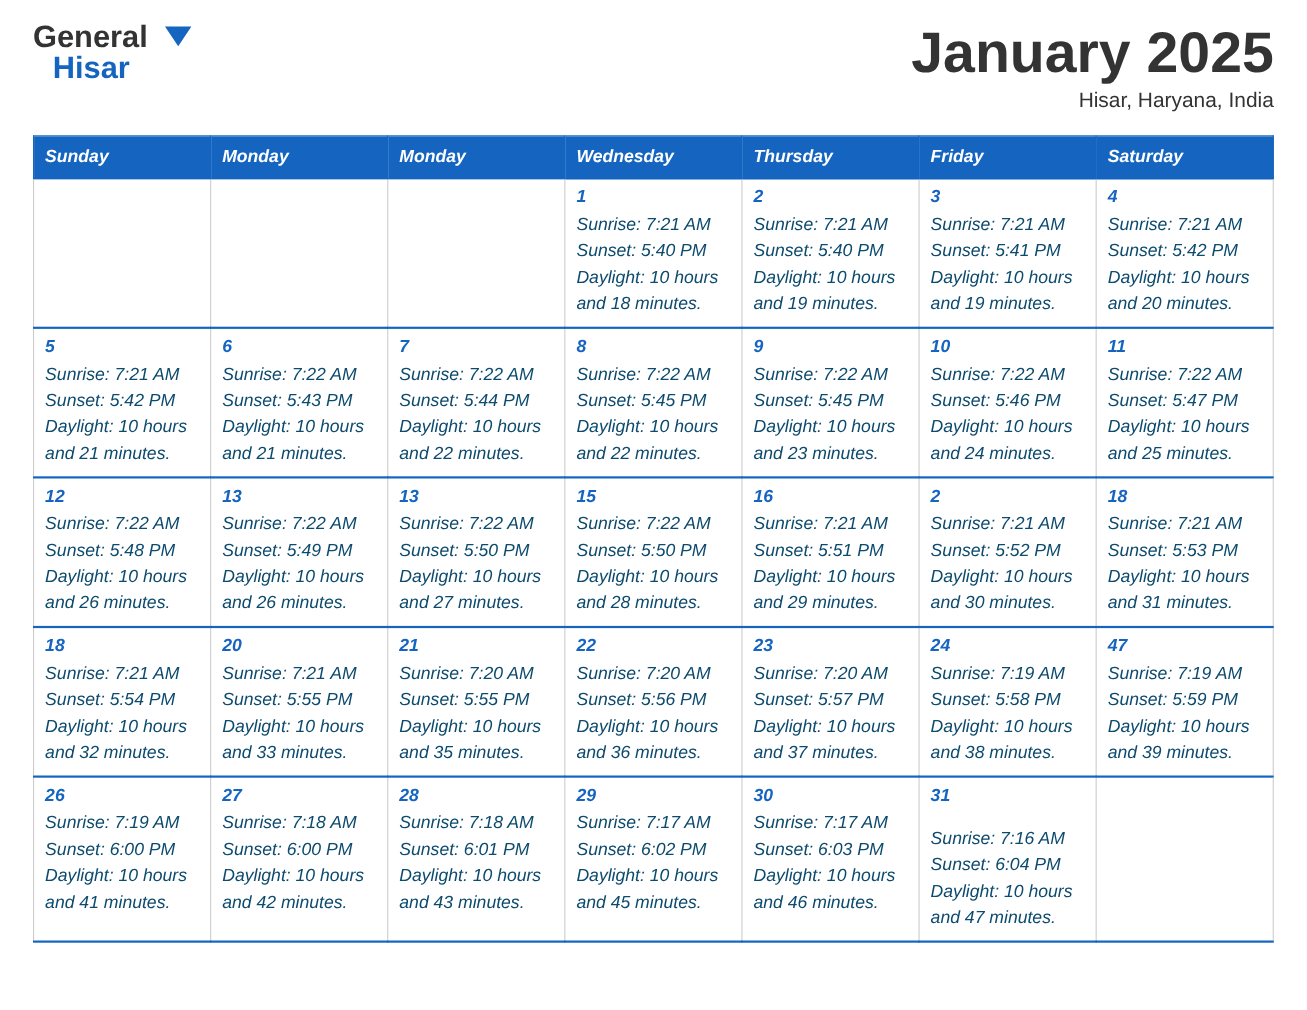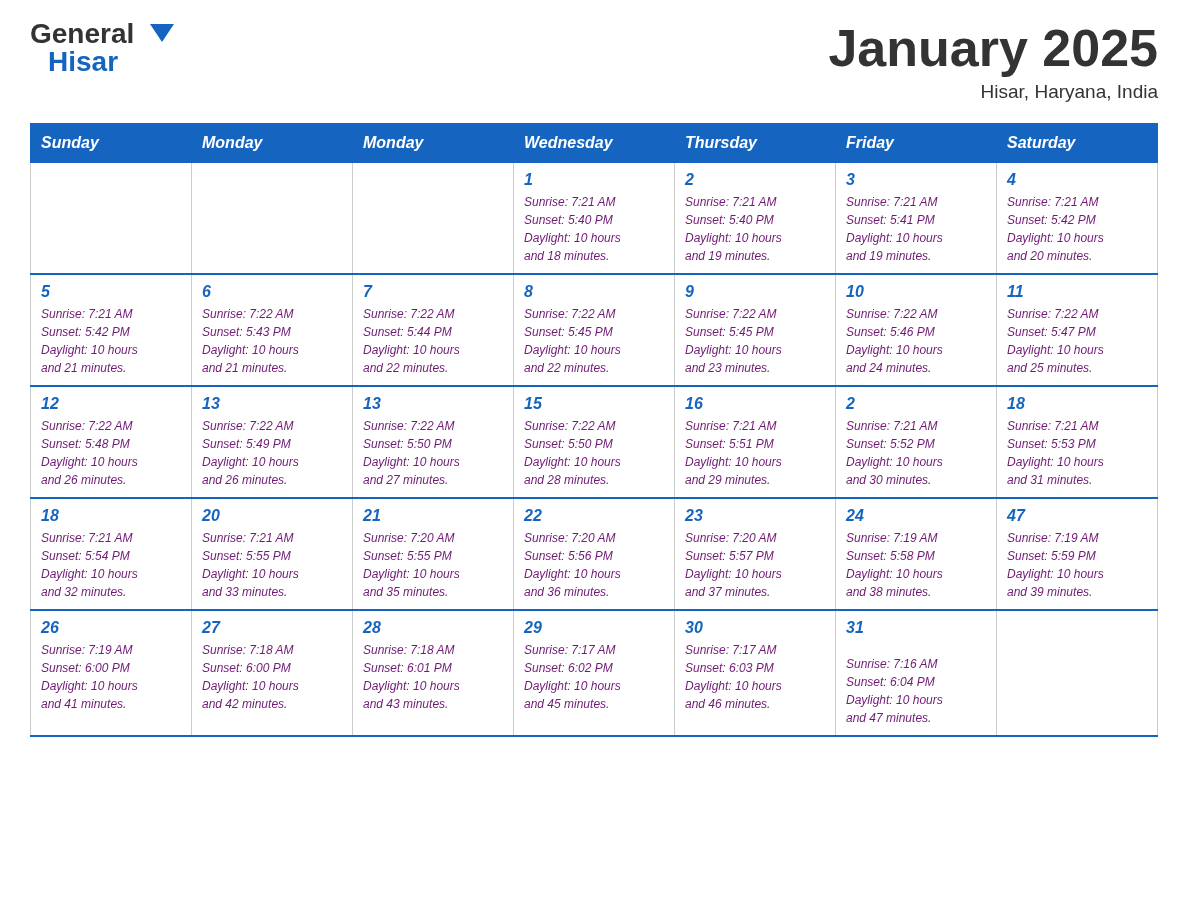--- a/index.html
+++ b/index.html
@@ -85,22 +85,22 @@
       height: 110px;
     }
     .day-number {
       font-size: 16px;
       font-weight: bold;
       color: #1565c0;
       display: block;
       margin-bottom: 4px;
     }
     .day-info {
-      font-size: 12px;
-      color: #701a75;
+      font-size: 16px;
+      color: #0c4a6e;
       line-height: 1.5;
     }
     tbody tr td:first-child .day-number,
     tbody tr td .day-number {
       color: #1565c0;
     }
     tbody tr {
       border-bottom: 2px solid #1565c0;
     }
     .empty-cell {

